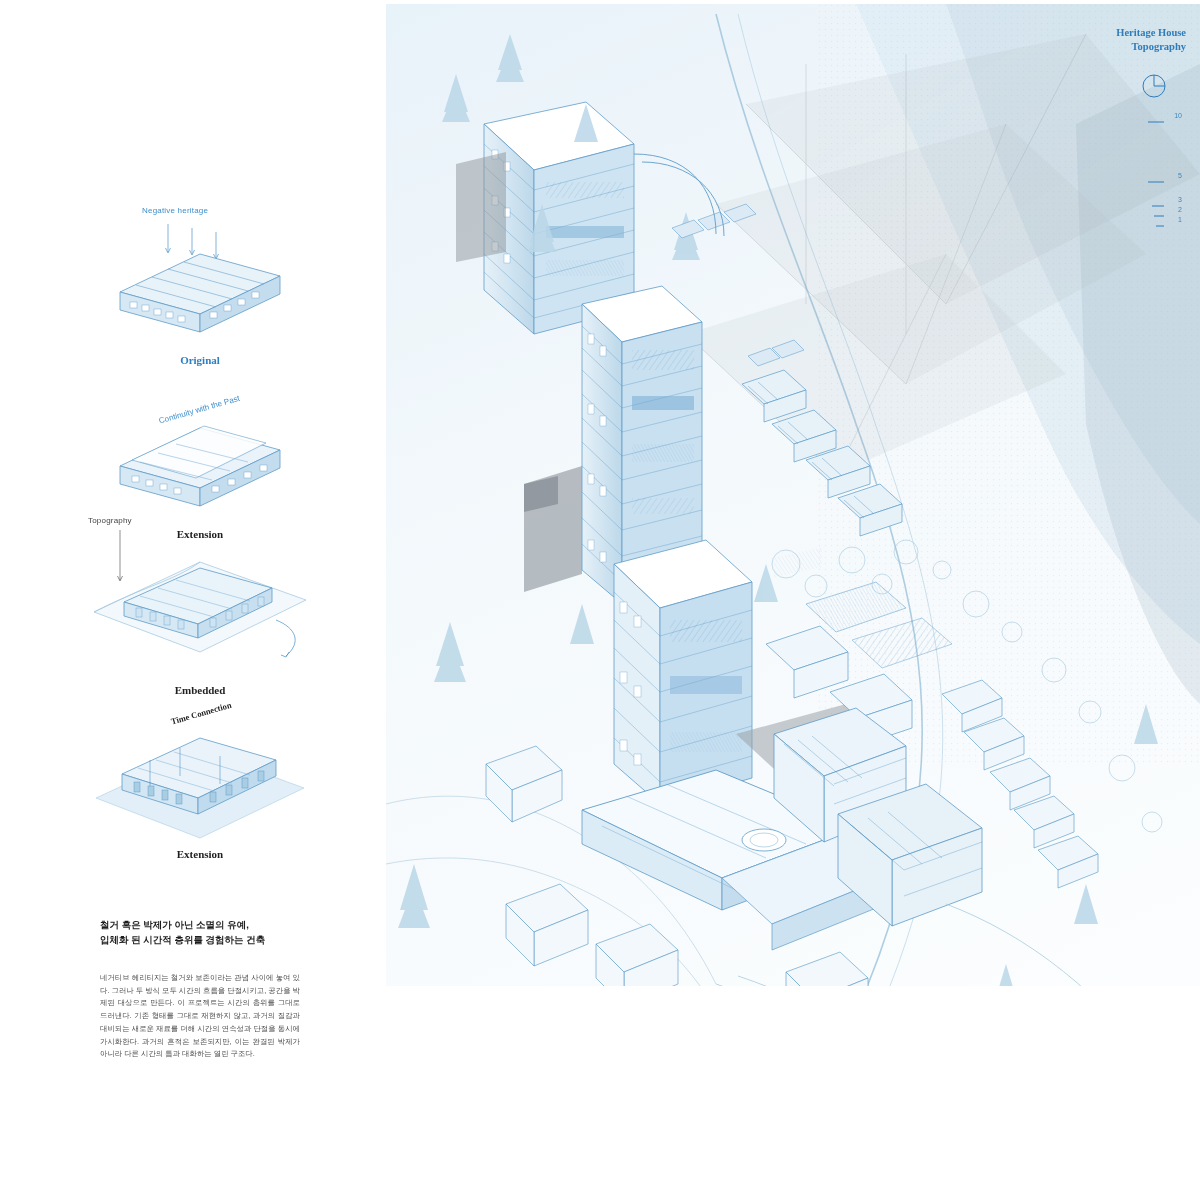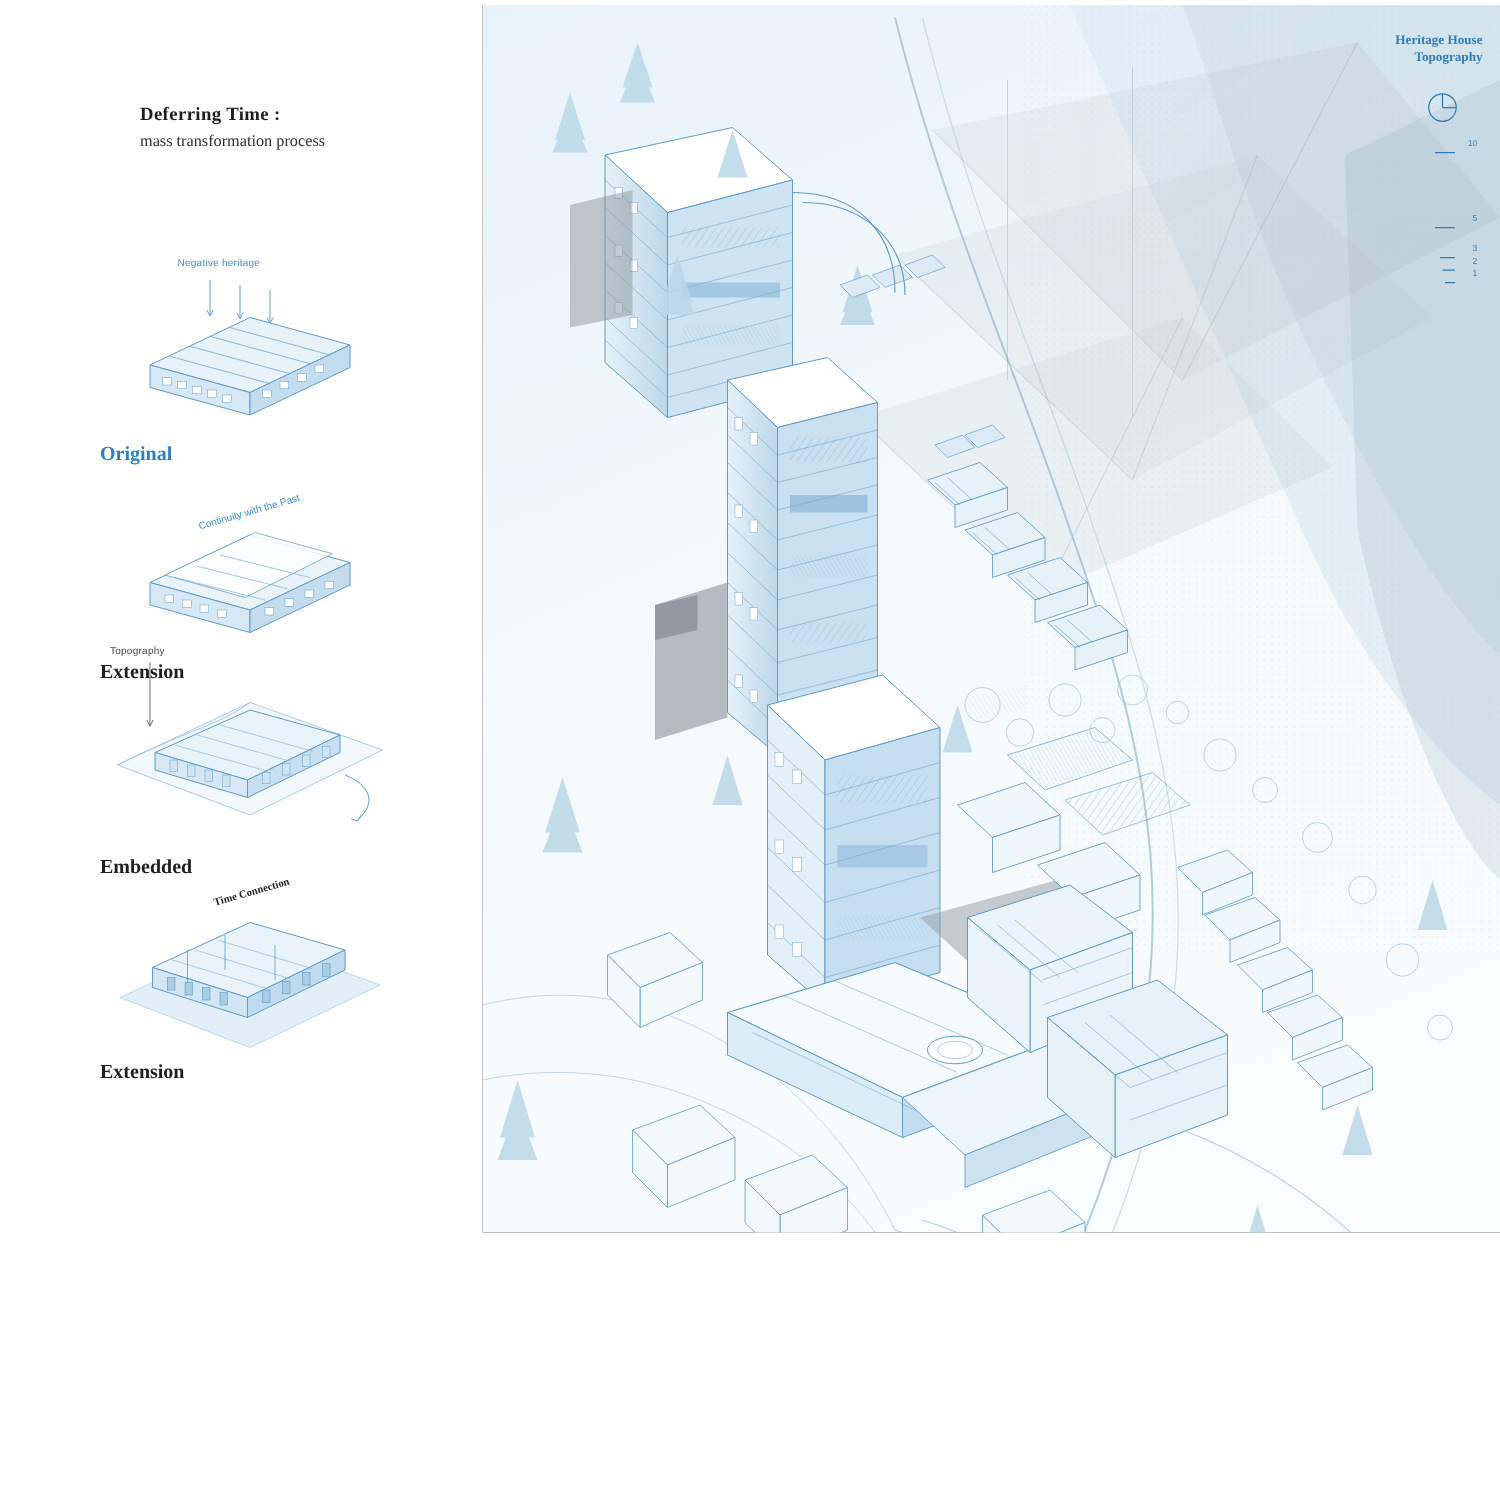--- a/index.html
+++ b/index.html
@@ -54,23 +54,24 @@
     margin: 0;
   }
 
   
   .diagram-step {
     position: absolute;
     left: 80px;
     width: 240px;
   }
   .step-caption {
+    text-align: center;
     font-family: "Liberation Serif", serif;
     font-weight: bold;
-    font-size: 16px;
+    font-size: 11px;
     color: #1f1f1f;
     margin-top: 4px;
   }
   .step-caption.accent {
     color: #2b7fc4;
   }
   .micro-label {
     position: absolute;
     font-family: "Liberation Sans", sans-serif;
     font-size: 8px;
@@ -151,24 +152,20 @@
     color: #3d87c2;
   }
 </style>
 </head>
 <body>
 
 <div id="board">
 
   <div id="left-panel">
 
-    <div class="title-block">
-      <p class="title-main">Deferring Time :</p>
-      <p class="title-sub">mass transformation process</p>
-    </div>
 
     <div class="diagram-step" style="top:206px;">
       <span class="micro-label" style="left:62px; top:0px;">Negative heritage</span>
       <svg width="240" height="140" viewBox="0 0 240 140">
 
         <g stroke="#4f93c6" stroke-width="0.7" fill="none">
           <path d="M88 18 L88 46"></path>
             <path d="M85.5 42 L88 47 L90.5 42"></path>
           <path d="M112 22 L112 48"></path>
             <path d="M109.5 44 L112 49 L114.5 44"></path>
@@ -296,20 +293,25 @@
         </g>
         <g stroke="#2b7fc4" stroke-width="0.6" fill="none" opacity="0.8">
           <path d="M70 70 L70 96"></path>
             <path d="M100 58 L100 86"></path>
             <path d="M140 66 L140 94"></path>
         </g>
       </svg>
       <div class="step-caption">Extension</div>
     </div>
 
+    <div class="kr-head">
+      <div>철거 혹은 박제가 아닌 소멸의 유예,</div>
+      <div>입체화 된 시간적 층위를 경험하는 건축</div>
+    </div>
+    <div class="kr-body" id="kr-p1">네거티브 헤리티지는 철거와 보존이라는 관념 사이에 놓여 있다. 그러나 두 방식 모두 시간의 흐름을 단절시키고, 공간을 박제된 대상으로 만든다. 이 프로젝트는 시간의 층위를 그대로 드러낸다. 기존 형태를 그대로 재현하지 않고, 과거의 질감과 대비되는 새로운 재료를 더해 시간의 연속성과 단절을 동시에 가시화한다. 과거의 흔적은 보존되지만, 이는 완결된 박제가 아니라 다른 시간의 틈과 대화하는 열린 구조다.</div>
   </div>
 
   <div id="render-panel">
 
     <svg id="render-svg" width="814" height="1200" viewBox="0 0 814 1200">
       <defs>
         <linearGradient id="skyGrad" x1="0" y1="0" x2="0.3" y2="1">
           <stop offset="0%" stop-color="#e8f2f9"></stop>
           <stop offset="45%" stop-color="#f4f9fc"></stop>
           <stop offset="100%" stop-color="#fbfdfe"></stop>

